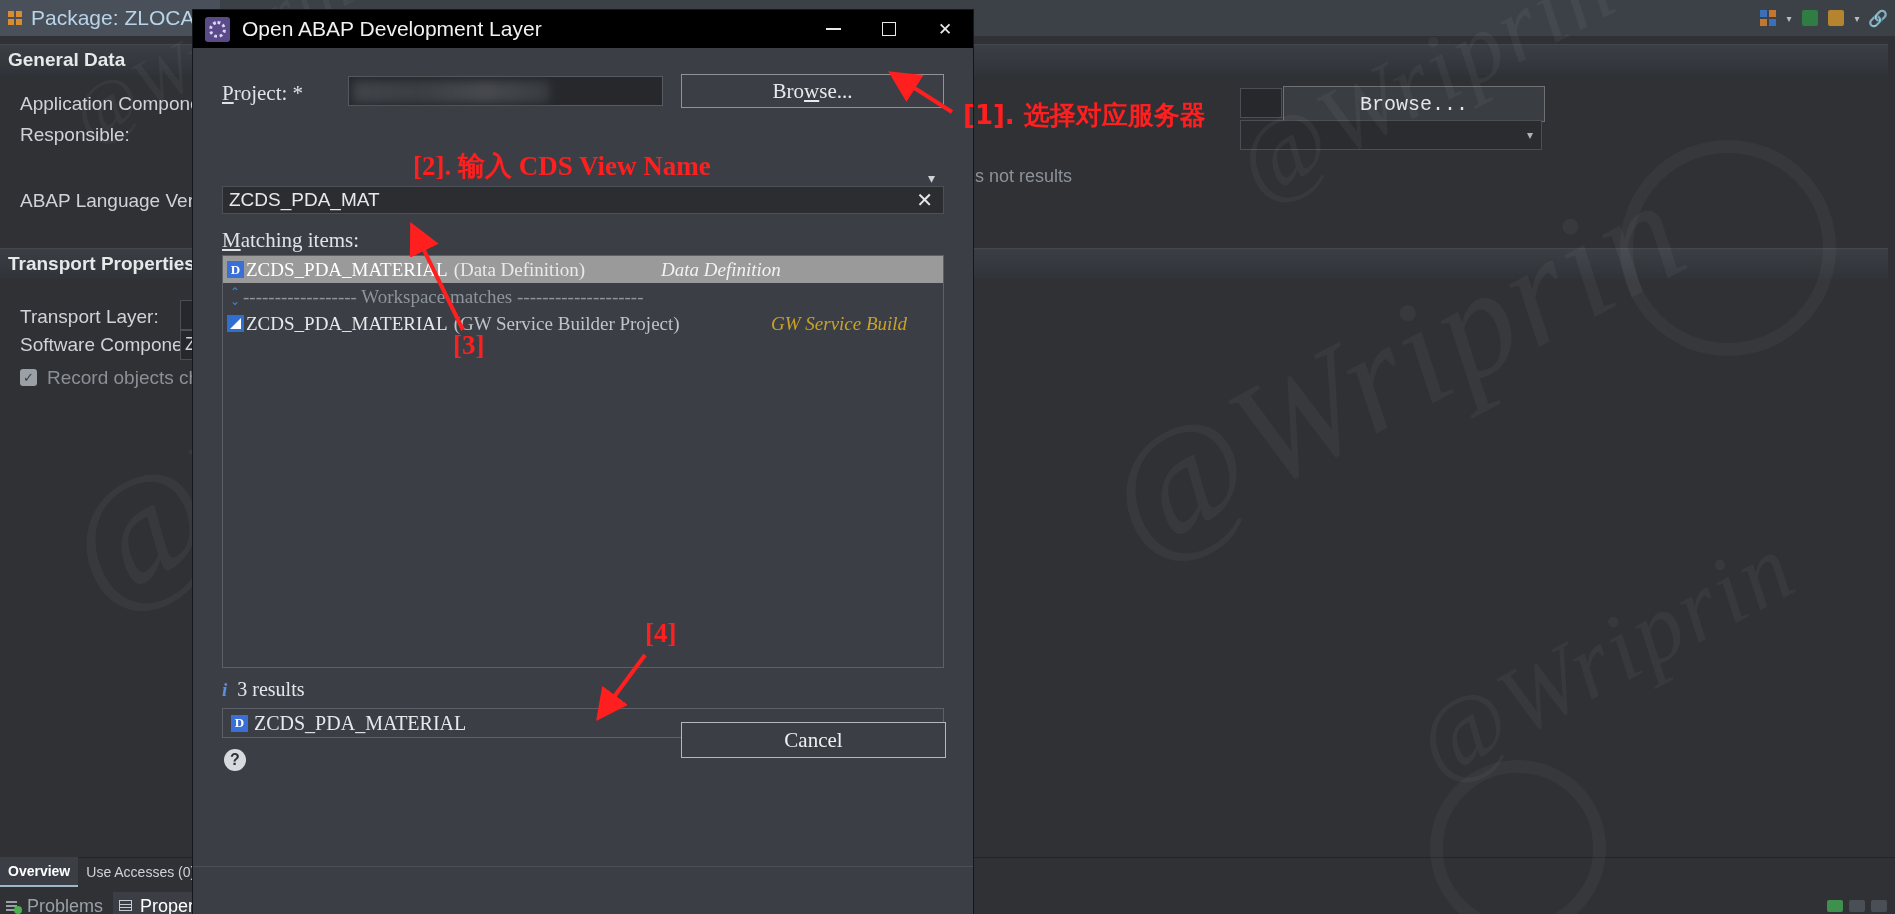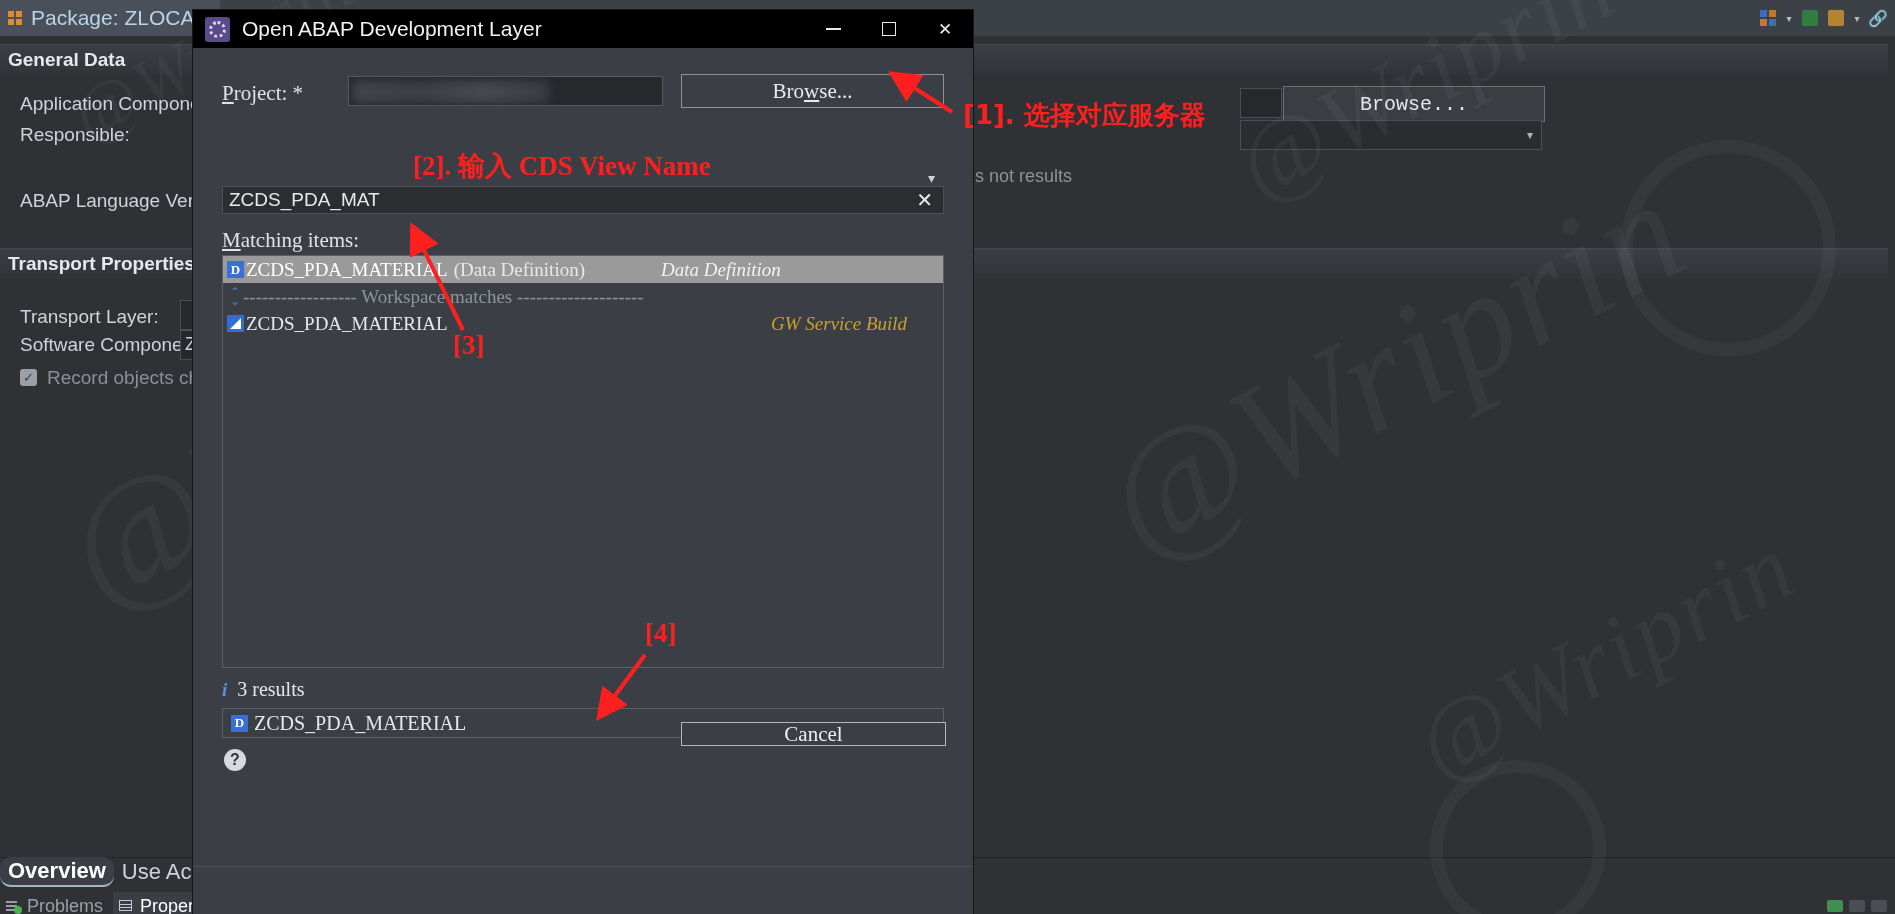--- a/index.html
+++ b/index.html
@@ -164,23 +164,22 @@
     left: 0; top: 0;
     height: 28px;
     display: flex;
     align-items: center;
   }
   .ov-tab {
     height: 28px;
     padding: 0 8px;
     display: flex;
     align-items: center;
-    font-size: 22px;
+    font-size: 14px;
     color: #cfd3d8;
-    border-radius: 11px;
   }
   .ov-tab.active {
     font-weight: bold;
     color: #ffffff;
     background: #3b3f45;
     border-bottom: 2px solid #9fb6c9;
   }
   .views-row {
     position: absolute;
     left: 0; top: 28px;
@@ -687,39 +686,40 @@
       </div>
 
       <div class="sep-row">
         <span class="sep-chevs">⌃<br>⌄</span>
         <span>------------------ Workspace matches --------------------</span>
       </div>
 
       <div class="res-row">
         <span class="r-badge gw">G</span>
         <span class="r-name">ZCDS_PDA_MATERIAL</span>
+        <span class="r-paren">(GW Service Builder Project)</span>
         <span class="r-type gold" style="left:548px">GW Service Build</span>
       </div>
     </div>
 
     <div class="info-row mono" style="left:29px; top:630px">
       <span class="i-ico">i</span>
       <span>3 results</span>
     </div>
 
     <div class="sel-box mono" style="left:29px; top:660px; width:722px; height:30px">
       <span class="r-badge">D</span>
       <span>ZCDS_PDA_MATERIAL</span>
     </div>
 
     <div class="dlg-footer-sep" style="top:818px"></div>
 
     <div class="help-ico" style="left:31px; top:678px; top:690px; top:700px; top:701px">?</div>
 
-    <div class="dlg-btn mono" style="left:488px; top:674px; width:265px; height:24px">Cancel</div>
+    <div class="dlg-btn mono" style="left:488px; top:674px; width:265px; height:36px">Cancel</div>
   </div>
 </div>
 
 <svg class="arrows">
   <defs>
     <marker id="ah" markerWidth="8" markerHeight="8" refX="3" refY="4" orient="auto">
       <path d="M0,0 L8,4 L0,8 z" fill="#ff1f1f"></path>
     </marker>
   </defs>
   <line x1="952" y1="112" x2="905" y2="82" stroke="#ff1f1f" stroke-width="4" marker-end="url(#ah)"></line>

